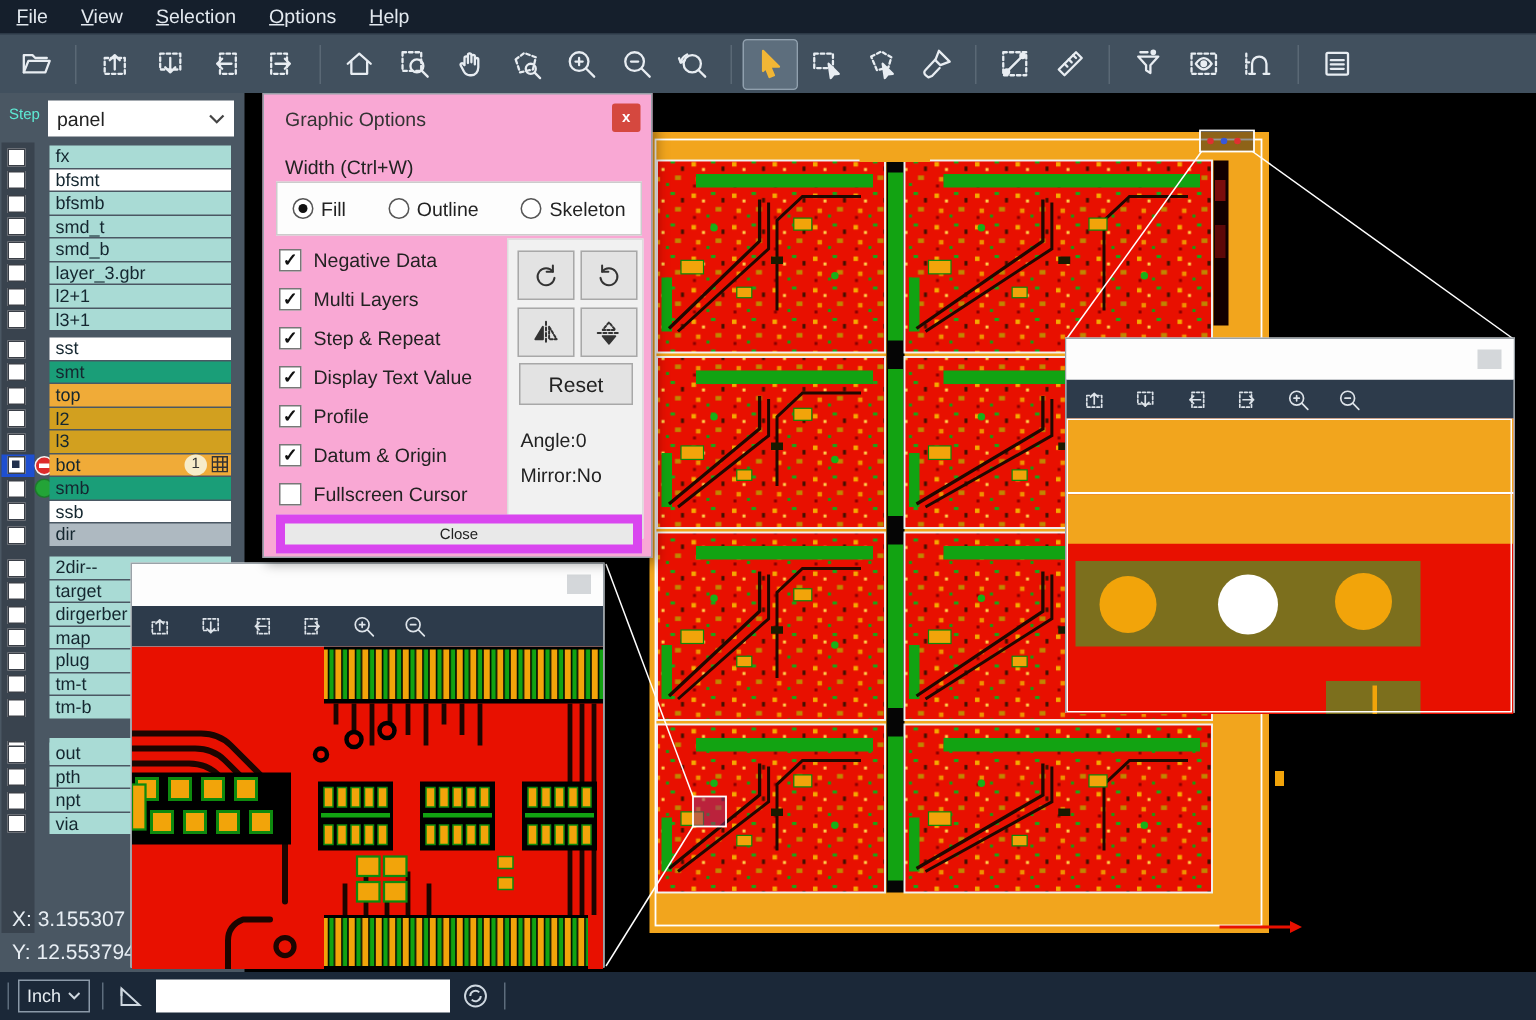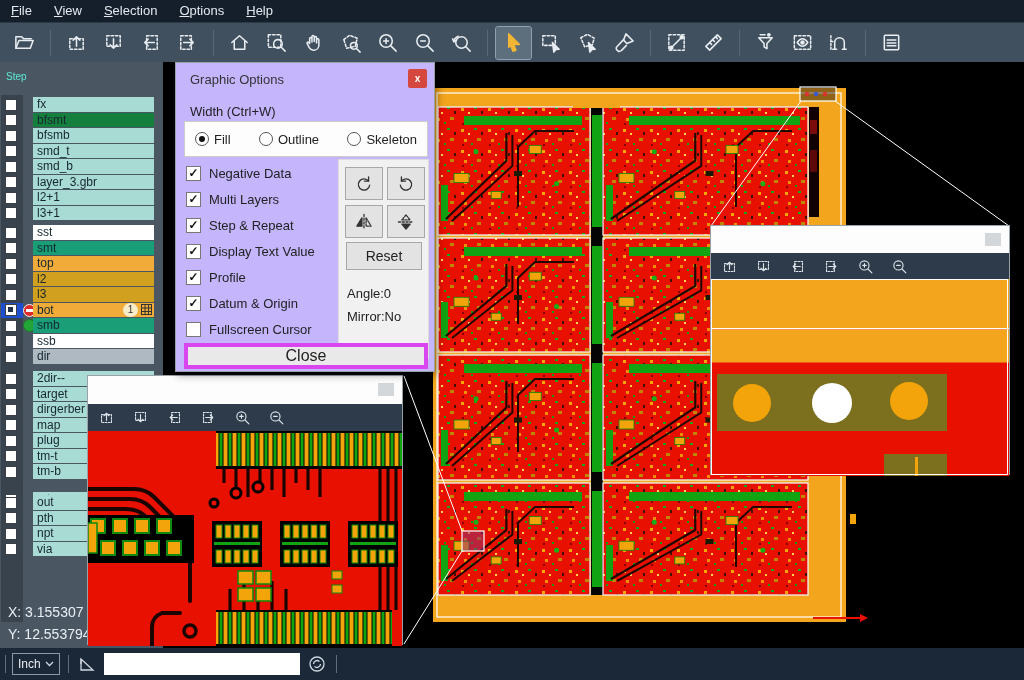--- a/index.html
+++ b/index.html
@@ -36,36 +36,36 @@
   .lrow .ind.red-slash::after{content:"";position:absolute;left:2px;top:4.5px;width:7px;height:2.5px;background:#fff}
   .lrow .ind.green-dot{background:#23a437;border:1px solid #1d7a2c}
   .lrow .lbl{position:absolute;left:33px;top:0;width:121px;height:14.5px;font-size:12px;color:#152730;display:flex;align-items:center;padding-left:4px}
   .lrow .badge{width:15px;height:14px;border-radius:50%;background:#f7ecc9;color:#333;font-size:10px;display:flex;align-items:center;justify-content:center;margin-left:auto}
   .lrow .gicon{margin-left:3px;margin-right:2px;display:flex}
   #coord-x,#coord-y{position:absolute;left:8px;color:#e8eef4;font-size:14px;z-index:11}
   #coord-x{top:542px}
   #coord-y{top:564px}
 
   
-  #dialog{position:absolute;left:175px;top:62px;width:260px;height:310px;background:#c4b5fd;border:1px solid #98a0a8;z-index:30;box-shadow:2px 3px 8px rgba(0,0,0,.4);font-size:13px;color:#222}
+  #dialog{position:absolute;left:175px;top:62px;width:260px;height:310px;background:#f9a8d4;border:1px solid #98a0a8;z-index:30;box-shadow:2px 3px 8px rgba(0,0,0,.4);font-size:13px;color:#222}
   #dlg-title{position:absolute;left:14px;top:9px;font-size:13px;color:#333}
   #dlg-close{position:absolute;right:7px;top:6px;width:19px;height:19px;background:#d5483f;border-radius:2px;color:#fff;font-size:10px;font-weight:bold;display:flex;align-items:center;justify-content:center;cursor:default}
   #dlg-width-label{position:absolute;left:14px;top:41px}
   #radio-box{position:absolute;left:8px;top:58px;width:244px;height:36px;border:1px solid #ccc;background:#fdfdfd;display:flex;align-items:center;justify-content:space-between;padding:12px 10px}
   .radio-item{display:flex;align-items:center;gap:5px}
   .radio-circ{width:14px;height:14px;border-radius:50%;border:1.5px solid #555;background:#fff;position:relative}
   .radio-circ.on::after{content:"";position:absolute;left:2.5px;top:2.5px;width:6px;height:6px;border-radius:50%;background:#111}
   .dlg-check{position:absolute;left:10px;display:flex;align-items:center;gap:8px;height:20px}
   .chk{width:15px;height:15px;background:#fff;border:1.5px solid #777;display:flex;align-items:center;justify-content:center;font-size:12px;font-weight:bold;color:#111;line-height:1}
   #right-panel{position:absolute;left:162px;top:96px;width:91px;height:200px;background:#f1f1f1;border:1px solid #ddd}
   .rp-btn{position:absolute;width:38px;height:33px;background:#e3e3e3;border:1px solid #a8a8a8;display:flex;align-items:center;justify-content:center}
   #reset-btn{position:absolute;left:7px;top:82px;width:76px;height:28px;background:#e3e3e3;border:1px solid #a8a8a8;display:flex;align-items:center;justify-content:center;font-size:14px}
   #angle-text{position:absolute;left:8px;top:126px}
   #mirror-text{position:absolute;left:8px;top:149px}
-  #close-btn{position:absolute;left:8px;top:280px;width:244px;height:26px;background:#e9e9e9;border:4px solid #d946ef;display:flex;align-items:center;justify-content:center;font-size:16px}
+  #close-btn{position:absolute;left:8px;top:280px;width:244px;height:26px;background:#e9e9e9;border:6px solid #d946ef;display:flex;align-items:center;justify-content:center;font-size:10px}
 
   
   .popup{position:absolute;background:#fdfdfd;border:1px solid #9aa2a8;z-index:20}
   #popup1{left:87px;top:375px;width:316px;height:270px}
   #popup2{left:710px;top:225px;width:300px;height:250px}
   .pp-title{position:relative;width:100%;background:#fdfdfd}
   #popup1 .pp-title{height:28px}
   #popup2 .pp-title{height:27px}
   .pp-winbtn{position:absolute;right:8px;top:7px;width:16px;height:13px;background:#d4d7da}
   .pp-toolbar{width:100%;background:#2d3b4b;display:flex;align-items:center;gap:17px;padding-left:10px}
@@ -375,34 +375,40 @@
     <circle cx="816" cy="94" r="2.2" fill="#3858d8"></circle>
     <circle cx="825" cy="94" r="2.2" fill="#e03030"></circle>
     <line x1="462" y1="531" x2="404" y2="376" stroke="#fff" stroke-width="1"></line>
     <line x1="462" y1="551" x2="404" y2="644" stroke="#fff" stroke-width="1"></line>
     <rect x="462" y="531" width="22" height="20" fill="rgba(150,50,110,0.55)" stroke="#fff" stroke-width="1.2"></rect>
   </svg>
 
 <div id="sidebar">
   <div id="step-row">
     <span id="step-label">Step</span>
+    <div id="step-select">
+      <span>panel</span>
+      <svg width="11" height="7" viewBox="0 0 11 7">
+          <polyline points="1,1 5.5,5.5 10,1" fill="none" stroke="#444" stroke-width="1.5"></polyline>
+        </svg>
+    </div>
   </div>
   <div id="cb-strip"></div>
   <div id="layer-list">
       <div class="lrow" style="top:35px">
         <div class="cbcell"></div>
         <div class="cb"></div>
         <div class="lbl" style="background:#a9dbd5">
           <span>fx</span>
         </div>
       </div>
       <div class="lrow" style="top:50.5px">
         <div class="cbcell"></div>
         <div class="cb"></div>
-        <div class="lbl" style="background:#15803d">
+        <div class="lbl" style="background:#ffffff">
           <span>bfsmt</span>
         </div>
       </div>
       <div class="lrow" style="top:66px">
         <div class="cbcell"></div>
         <div class="cb"></div>
         <div class="lbl" style="background:#a9dbd5">
           <span>bfsmb</span>
         </div>
       </div>

